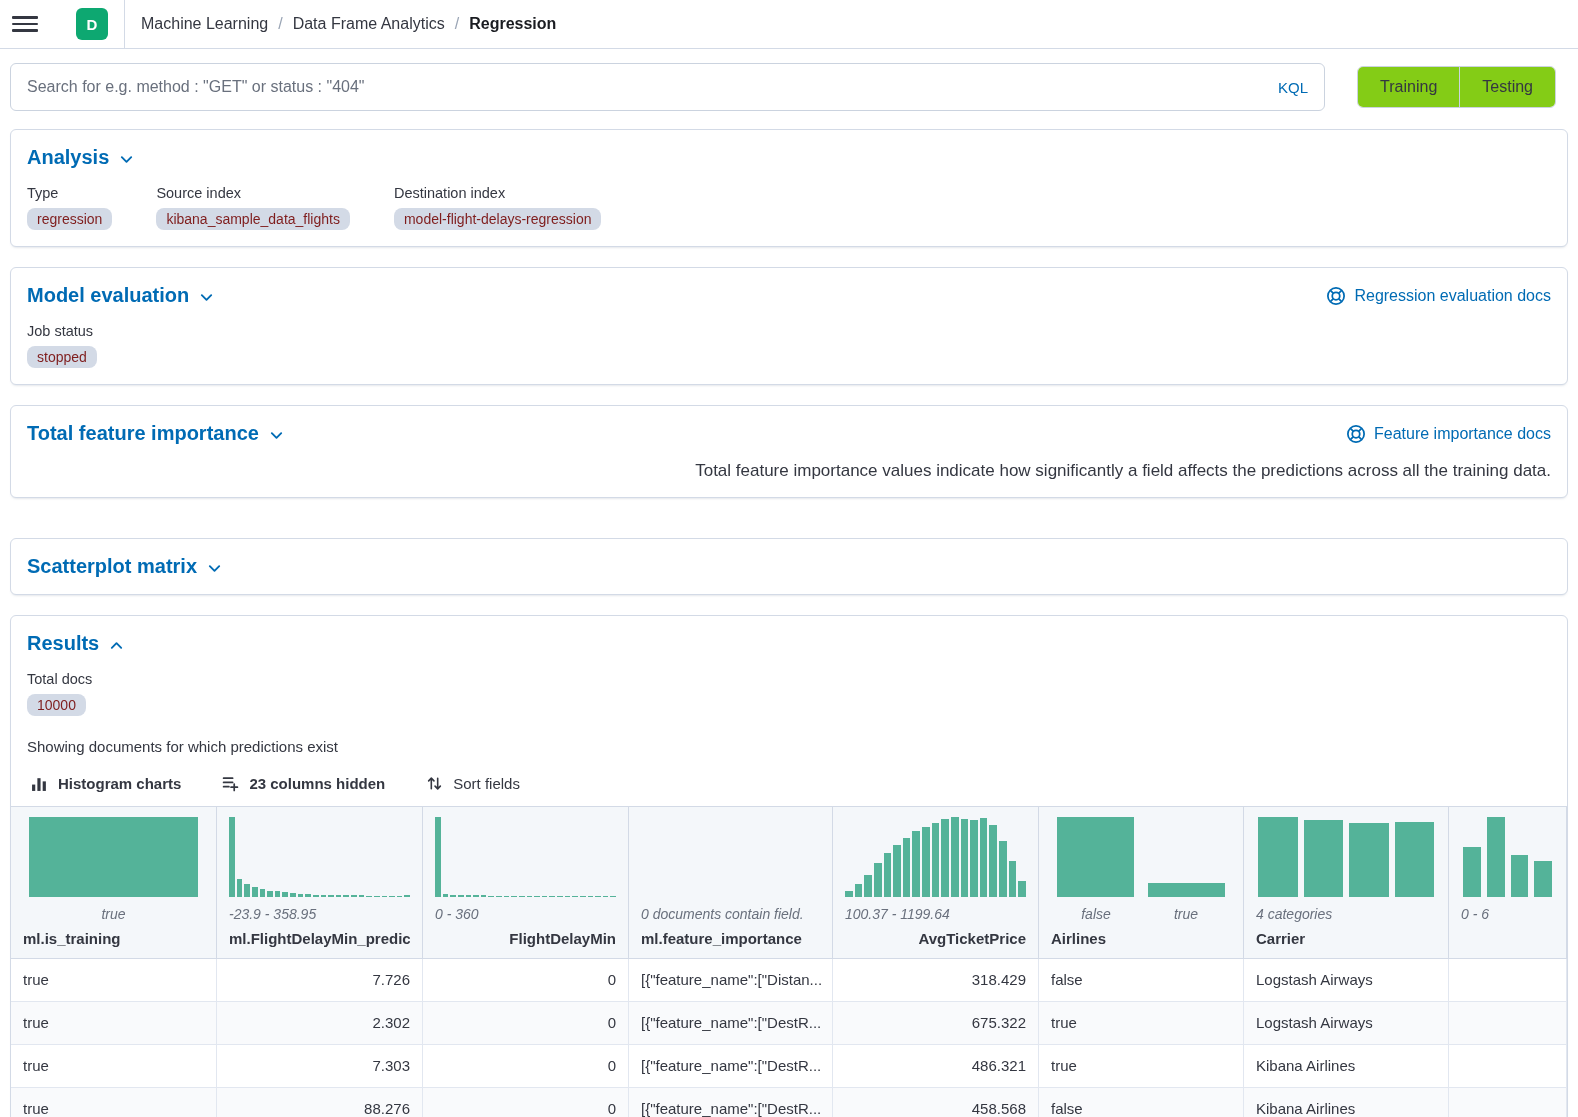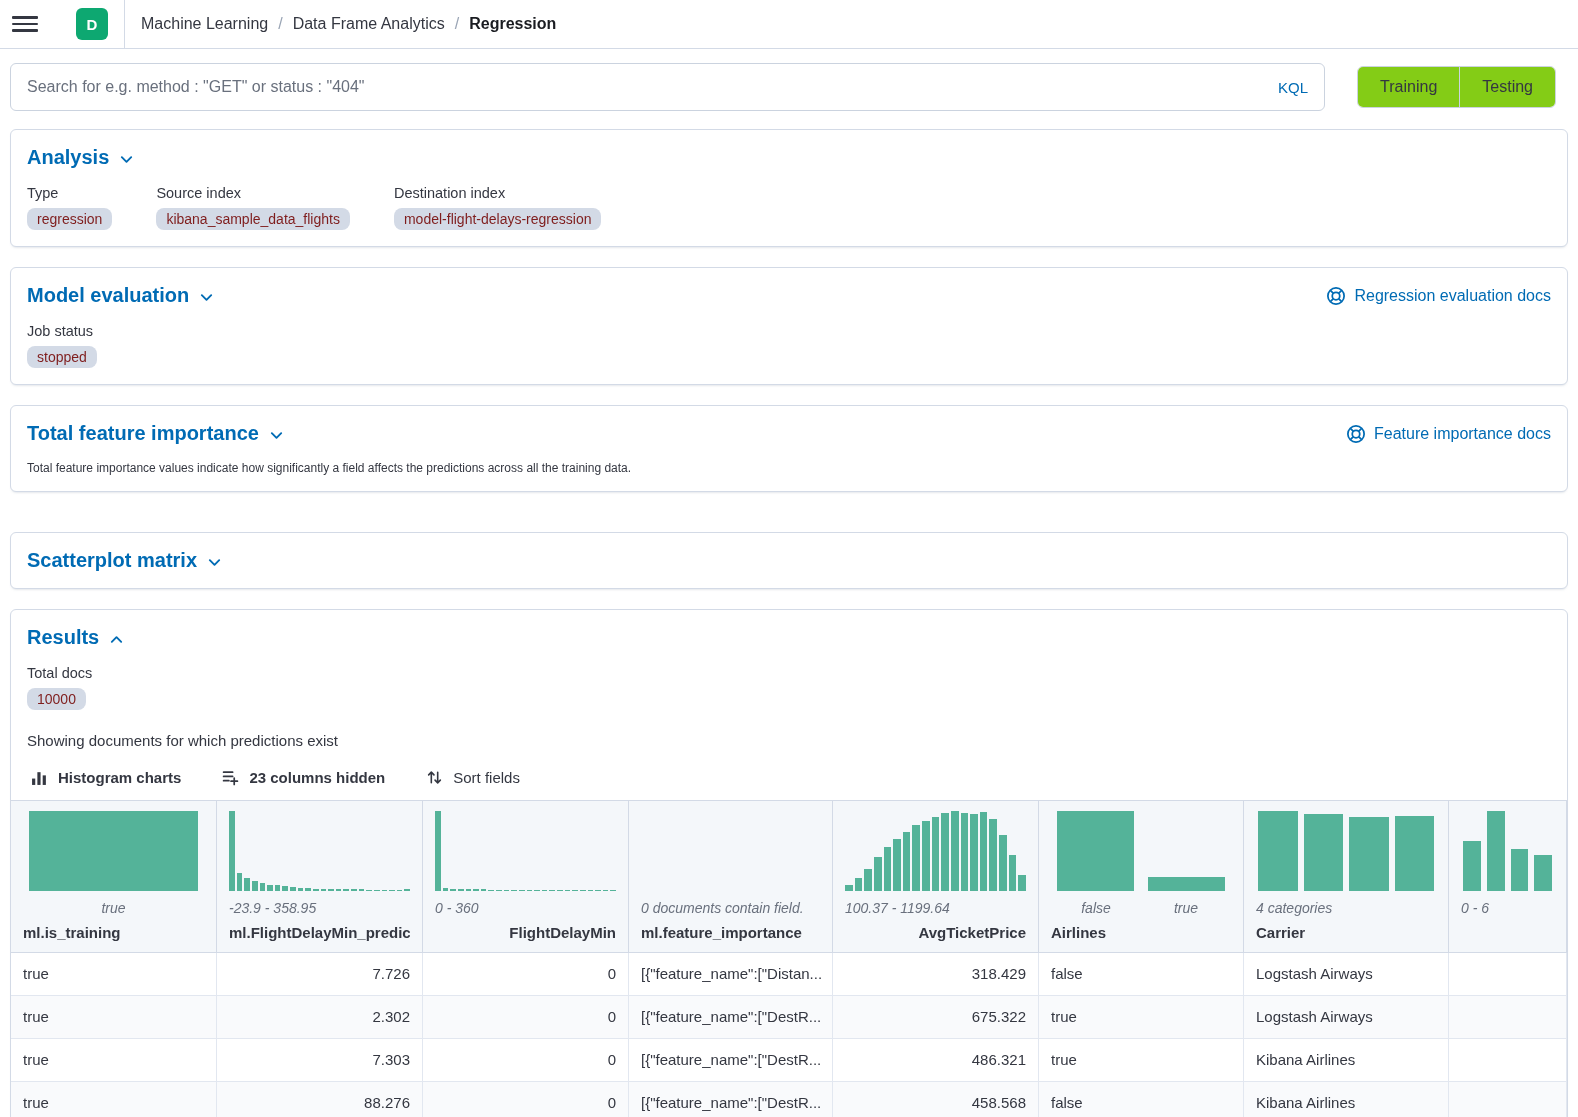--- a/index.html
+++ b/index.html
@@ -32,21 +32,21 @@
   
   .panel { margin: 18px 10px 20px; border: 1px solid #D3DAE6; border-radius: 6px; padding: 16px; box-shadow: 0 2px 2px -1px rgba(152,162,179,.25); background: #fff; }
   .panel-head { display: flex; justify-content: space-between; }
   .panel-title { display: flex; align-items: center; gap: 10px; color: #006BB4; font-size: 20px; font-weight: 600; cursor: pointer; }
   .chev { width: 15px; height: 15px; stroke: #006BB4; fill: none; stroke-width: 2; stroke-linecap: round; stroke-linejoin: round; margin-top: 3px; }
   .docs-link { display: flex; align-items: center; gap: 8px; color: #006BB4; font-size: 16px; cursor: pointer; }
   .help-icon { width: 20px; height: 20px; stroke: #006BB4; fill: none; stroke-width: 1.4; }
   .fields { display: flex; gap: 44px; margin-top: 16px; }
   .field-label { font-size: 14.5px; color: #343741; margin-bottom: 7px; }
   .badge { display: inline-block; background: #D3DAE6; border-radius: 8px; padding: 3px 10px; font-size: 14px; font-weight: 400; color: #7f1d1d; white-space: nowrap; }
-  .panel-desc { margin-top: 16px; font-size: 12px; color: #343741; }
+  .panel-desc { margin-top: 16px; font-size: 17px; color: #343741; text-align: right; }
   .single-field { margin-top: 16px; }
   
   .results-sub { margin-top: 22px; font-size: 15px; }
   .toolbar { display: flex; align-items: center; gap: 41px; margin: 20px 0 14px; padding-left: 4px; }
   .tool { display: flex; align-items: center; gap: 10px; font-size: 15px; cursor: pointer; color: #343741; }
   .tool.bold { font-weight: 700; }
   .tool svg { width: 17px; height: 17px; }
   .grid { margin: 0 -16px -16px; border-top: 1px solid #D3DAE6; overflow: hidden; }
   .grid-head, .grid-row { display: grid; grid-template-columns: 206px 206px 206px 204px 206px 205px 205px minmax(0,1fr); }
   .grid-head { background: #F4F7FA; border-bottom: 1px solid #D3DAE6; }

